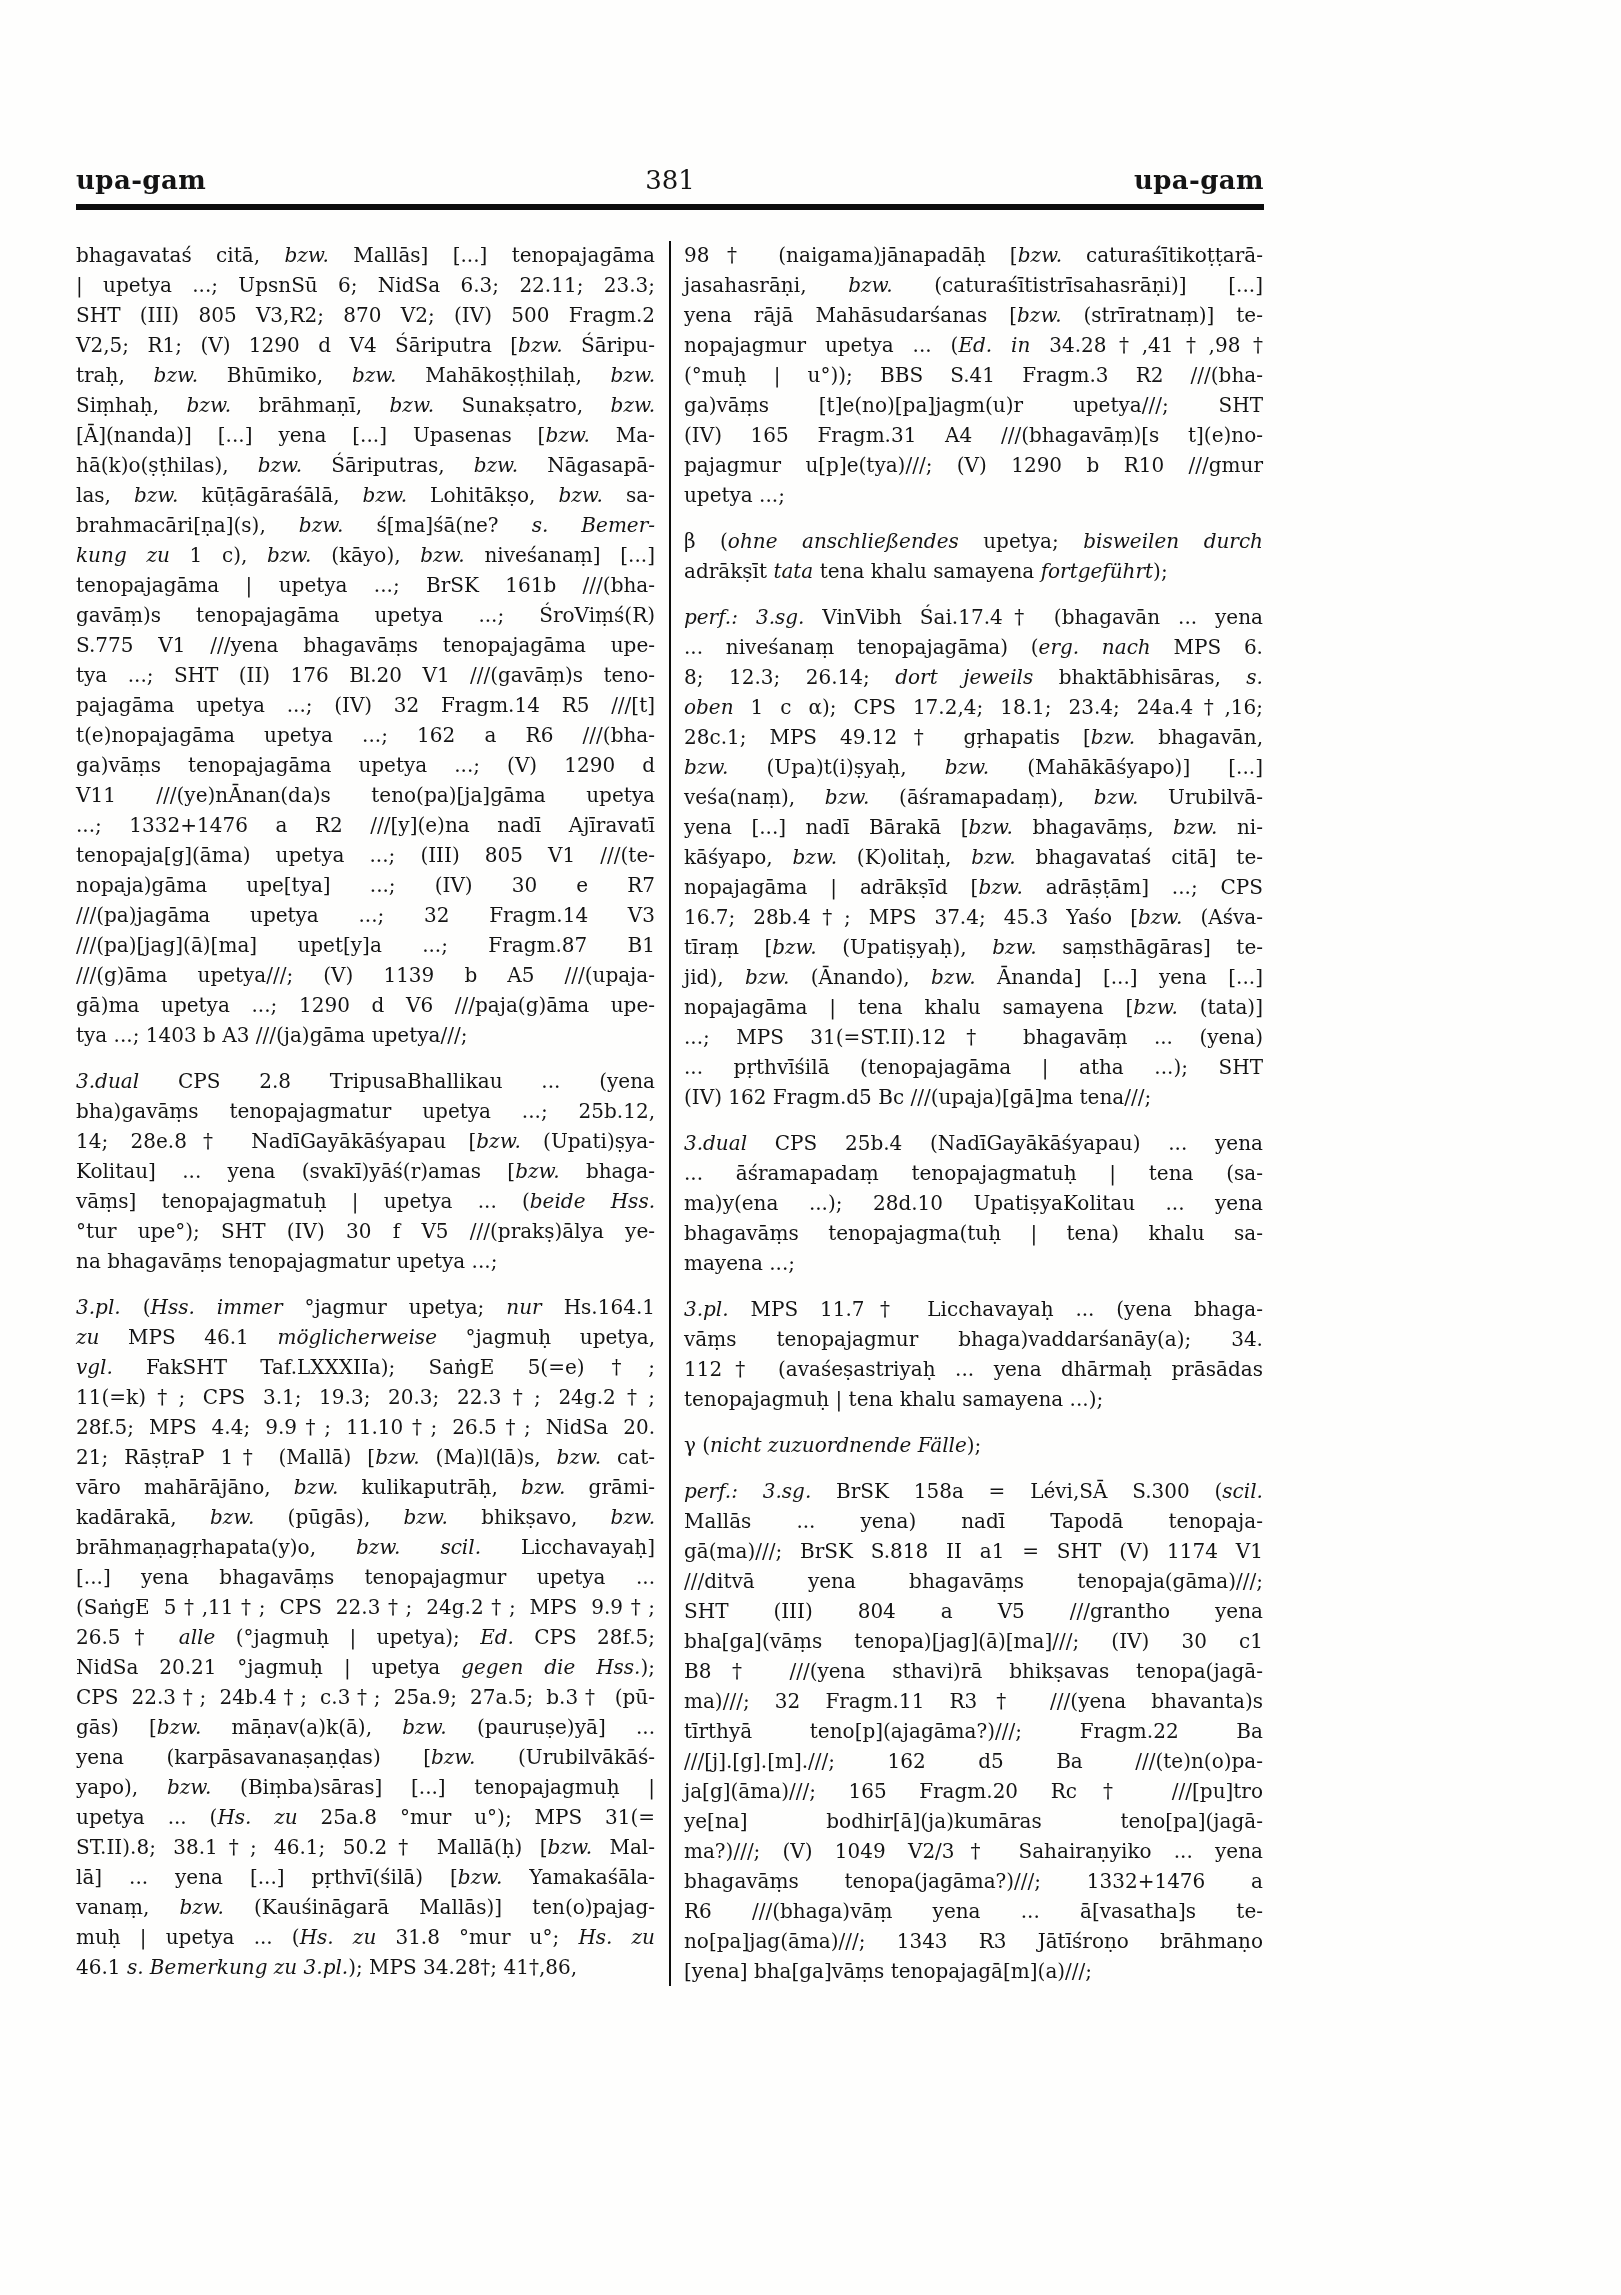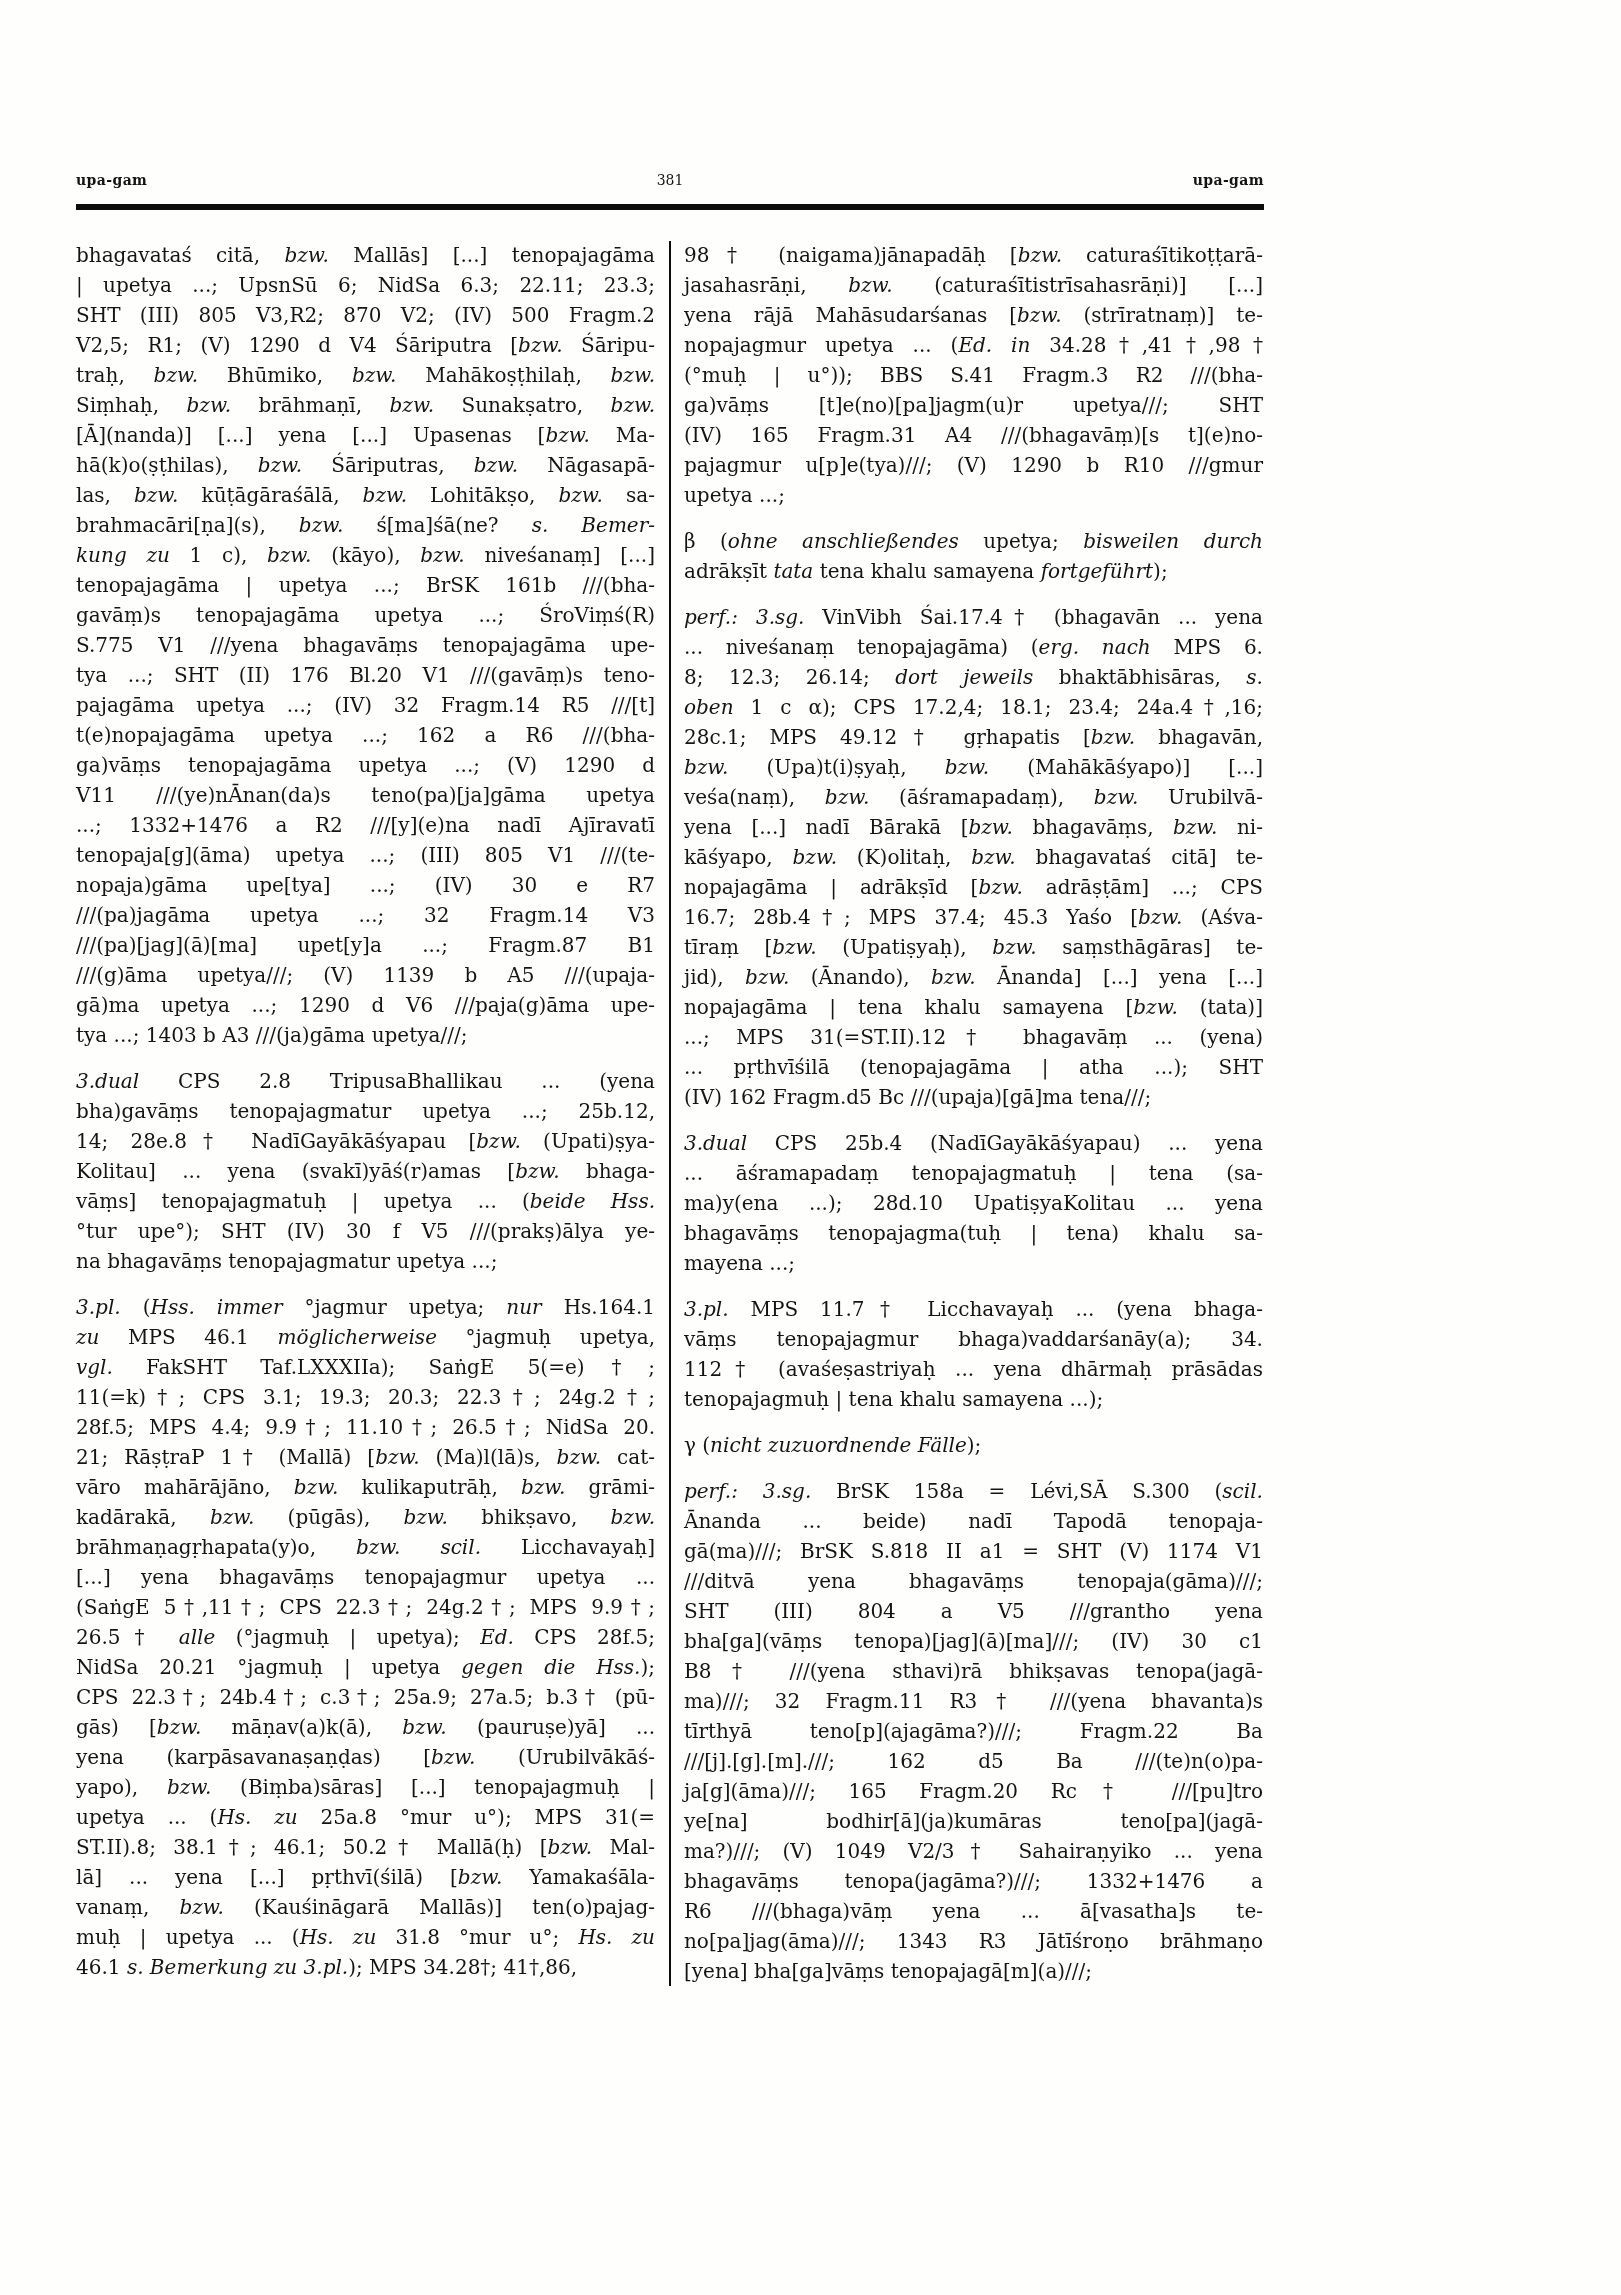--- a/index.html
+++ b/index.html
@@ -12,21 +12,21 @@
   }
   .page-content {
     position: absolute;
     left: 76px; top: 167px;
     width: 1188px;
   }
   .header-row {
     display: flex;
     align-items: baseline;
     justify-content: space-between;
-    font-size: 14px;
+    font-size: 26px;
     line-height: 26px;
   }
   .header-keyword { font-weight: bold; letter-spacing: 0.4px; }
   .header-pagenum {
     position: absolute;
     left: 50%;
     transform: translateX(-50%);
     font-weight: normal;
   }
   .header-rule {
@@ -187,21 +187,21 @@
           <div class="line"><i>3.pl.</i> MPS 11.7† Licchavayaḥ ... (yena bhaga-</div>
           <div class="line">vāṃs tenopajagmur bhaga)vaddarśanāy(a); 34.</div>
           <div class="line">112† (avaśeṣastriyaḥ ... yena dhārmaḥ prāsādas</div>
           <div class="line last">tenopajagmuḥ | tena khalu samayena ...);</div>
         </div>
         <div class="paragraph">
           <div class="line last">γ (<i>nicht zuzuordnende Fälle</i>);</div>
         </div>
         <div class="paragraph">
           <div class="line"><i>perf.: 3.sg.</i> BrSK 158a = Lévi,SĀ S.300 (<i>scil.</i></div>
-          <div class="line">Ānanda ... beide) nadī Tapodā tenopaja-</div>
+          <div class="line">Mallās ... yena) nadī Tapodā tenopaja-</div>
           <div class="line">gā(ma)///; BrSK S.818 II a1 = SHT (V) 1174 V1</div>
           <div class="line">///ditvā yena bhagavāṃs tenopaja(gāma)///;</div>
           <div class="line">SHT (III) 804 a V5 ///grantho yena</div>
           <div class="line">bha[ga](vāṃs tenopa)[jag](ā)[ma]///; (IV) 30 c1</div>
           <div class="line">B8† ///(yena sthavi)rā bhikṣavas tenopa(jagā-</div>
           <div class="line">ma)///; 32 Fragm.11 R3† ///(yena bhavanta)s</div>
           <div class="line">tīrthyā teno[p](ajagāma?)///; Fragm.22 Ba</div>
           <div class="line">///[j].[g].[m].///; 162 d5 Ba ///(te)n(o)pa-</div>
           <div class="line">ja[g](āma)///; 165 Fragm.20 Rc† ///[pu]tro</div>
           <div class="line">ye[na] bodhir[ā](ja)kumāras teno[pa](jagā-</div>

